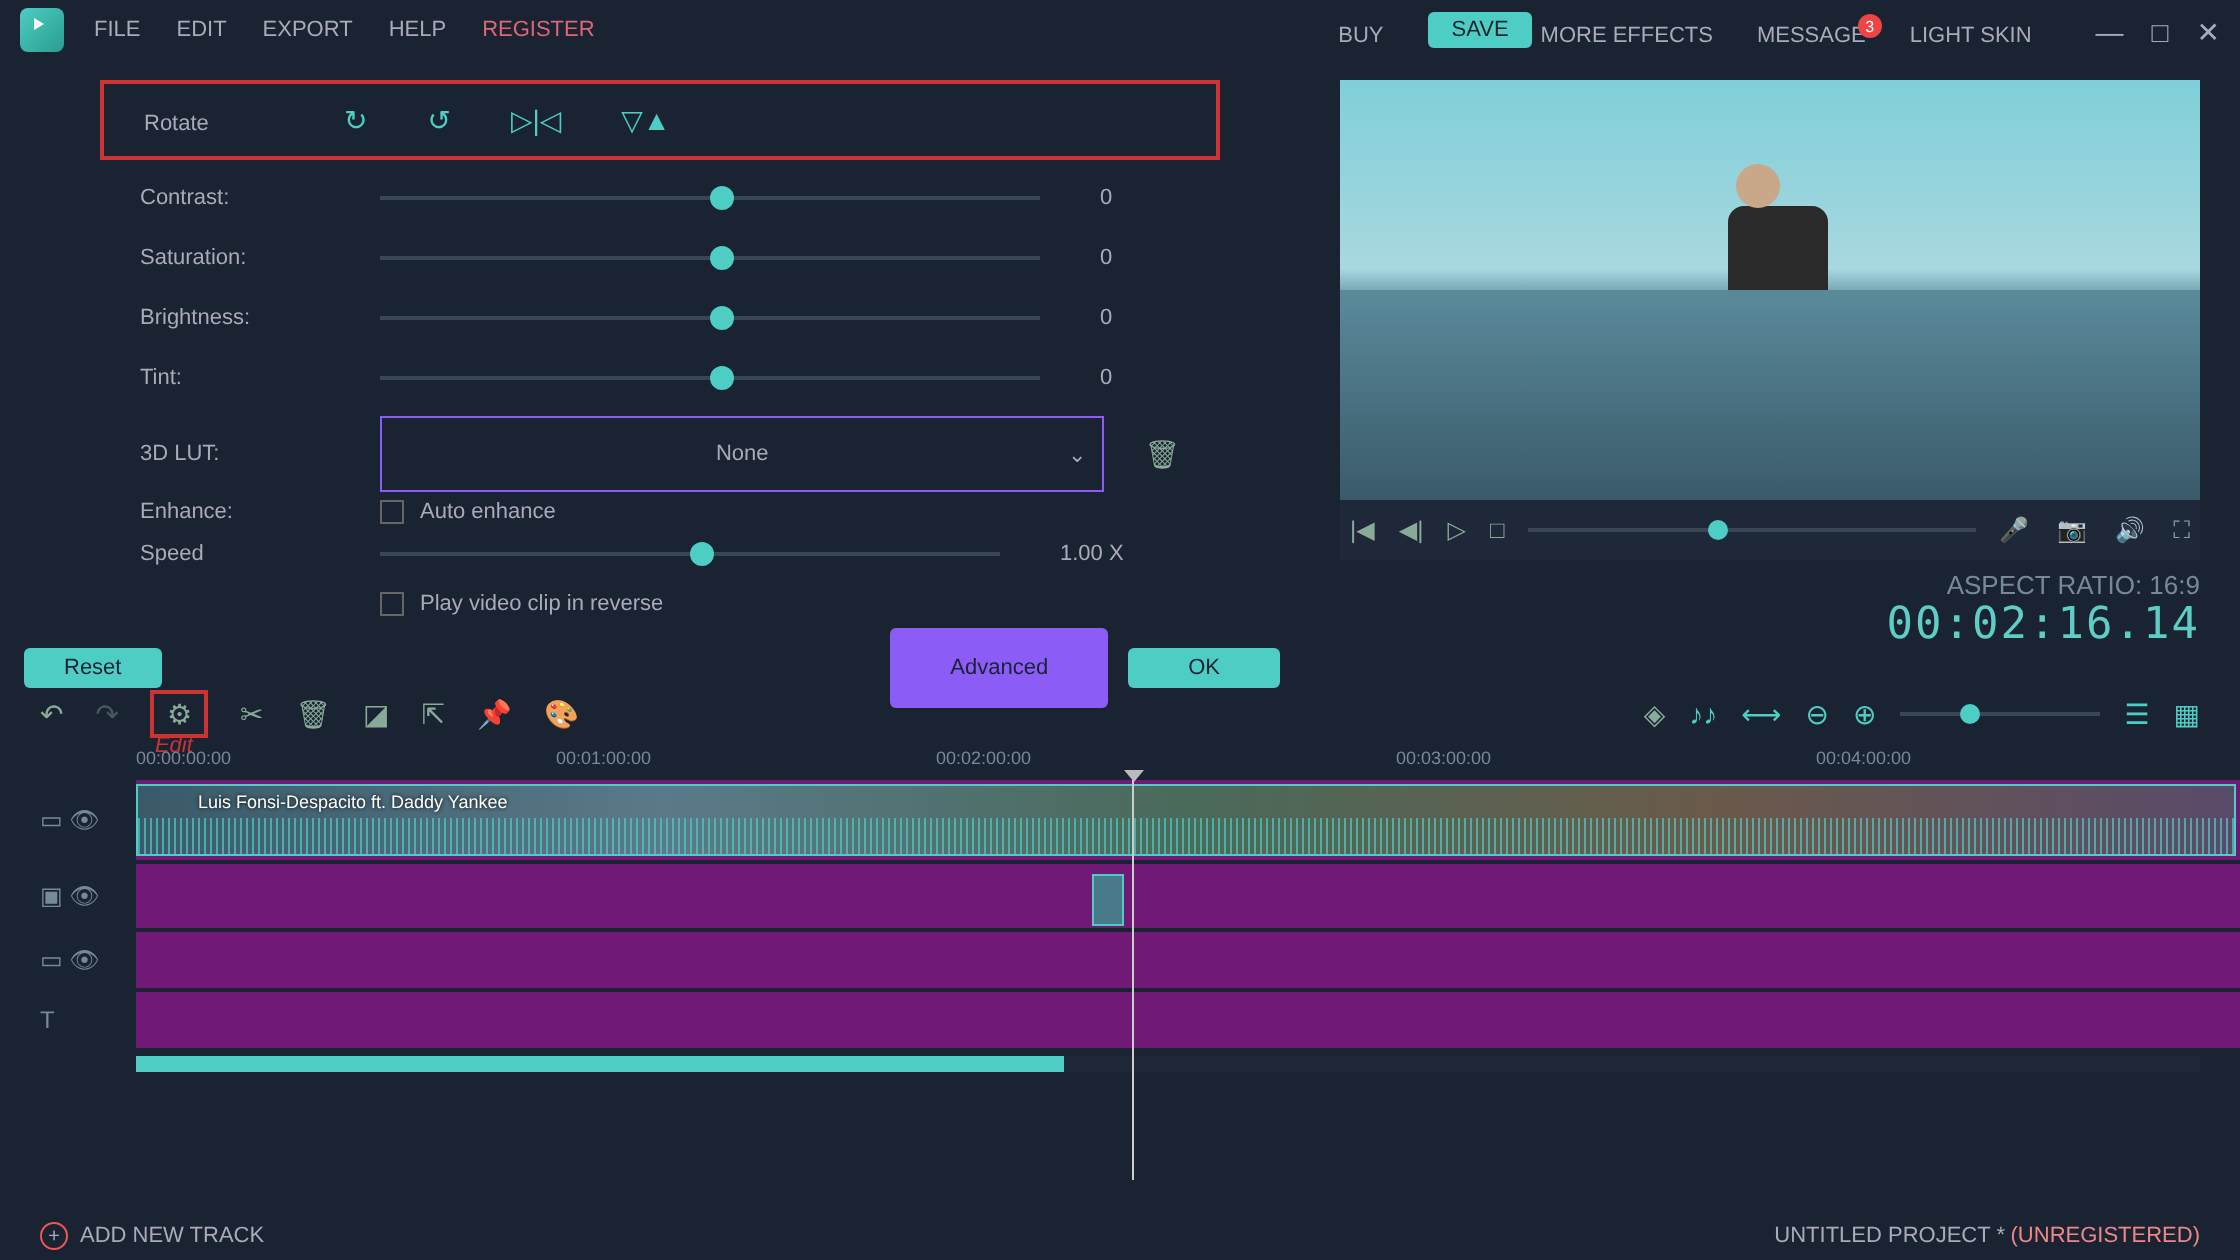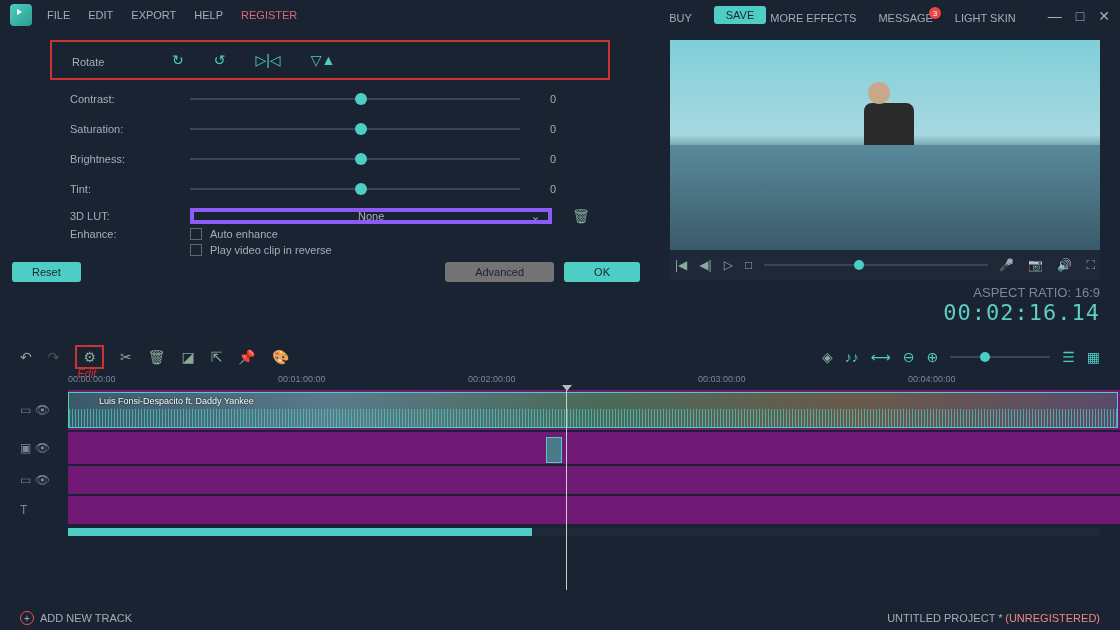--- a/index.html
+++ b/index.html
@@ -25,29 +25,29 @@
 .rotate-box{border:2px solid #c33;padding:10px 20px;margin:0 30px 8px 30px;display:flex;align-items:flex-end}
 .rotate-label{width:100px}
 .rotate-icons{display:flex;gap:30px}
 .rotate-icons span{color:#4ecdc4;cursor:pointer;font-size:14px}
 .slider-row{display:flex;align-items:center;margin:0 50px 8px 50px;height:22px}
 .slider-label{width:120px}
 .slider-track{flex:1;height:2px;background:#3a4556;position:relative;margin-right:30px;cursor:pointer}
 .slider-thumb{position:absolute;top:-5px;width:12px;height:12px;background:#4ecdc4;border-radius:50%}
 .slider-value{width:40px;text-align:left}
 .lut-row{display:flex;align-items:center;margin:0 50px 4px 50px}
-.lut-select{flex:1;height:16px;border:4px solid #8b5cf6;display:flex;align-items:center;justify-content:center;margin-right:20px;cursor:pointer;position:relative}
+.lut-select{flex:1;height:38px;border:1px solid #8b5cf6;display:flex;align-items:center;justify-content:center;margin-right:20px;cursor:pointer;position:relative}
 .lut-select::after{content:"⌄";position:absolute;right:8px}
 .trash{color:#8a9;cursor:pointer;font-size:14px}
 .check-row{display:flex;align-items:center;margin:0 50px 6px 170px}
 .checkbox{width:12px;height:12px;border:1px solid #666;margin-right:8px;cursor:pointer}
 .btn-row{display:flex;align-items:center;gap:10px;margin-top:4px}
 .btn{padding:4px 20px;border-radius:3px;cursor:pointer;font-size:11px}
 .btn-reset{background:#4ecdc4;color:#1a2332;margin-right:auto;margin-left:-8px}
-.btn-advanced{background:#737373;color:#1a2332;padding:4px 30px}
+.btn-advanced{background:#8b5cf6;color:#1a2332;padding:14px 30px}
 .btn-ok{background:#4ecdc4;color:#1a2332;padding:4px 30px}
 .preview-panel{flex:1;padding:10px 20px 10px 10px;display:flex;flex-direction:column}
 .preview-video{width:100%;height:215px;background:linear-gradient(180deg,#7fcfd8 0%,#a8d8e0 45%,#4a7a8a 55%,#3a5a6a 100%);position:relative;overflow:hidden}
 .preview-video::before{content:"";position:absolute;left:45%;top:30%;width:50px;height:90px;background:#2a2a2a;border-radius:8px 8px 0 0}
 .preview-video::after{content:"";position:absolute;left:46%;top:20%;width:22px;height:22px;background:#c8a888;border-radius:50%}
 .waves{position:absolute;bottom:0;left:0;right:0;height:50%;background:linear-gradient(180deg,#5a8a9a,#3a5a6a)}
 .player-controls{display:flex;align-items:center;gap:12px;padding:8px 5px;background:#1e2838}
 .pc-btn{color:#8a9;cursor:pointer;font-size:12px}
 .pc-slider{flex:1;height:2px;background:#3a4556;position:relative;cursor:pointer}
 .pc-thumb{position:absolute;top:-4px;left:40%;width:10px;height:10px;background:#4ecdc4;border-radius:50%}
@@ -153,20 +153,27 @@
         </div>
       <span class="trash">🗑</span>
     </div>
     <div class="lut-row" style="margin-top:2px">
       <span class="slider-label" style="width:120px">Enhance:</span>
       <div style="display:flex;align-items:center">
           <div class="checkbox"></div>
           <span>Auto enhance</span>
         </div>
     </div>
+    <div class="slider-row" style="margin-top:4px">
+      <span class="slider-label">Speed</span>
+      <div class="slider-track">
+          <div class="slider-thumb" style="left:50%"></div>
+        </div>
+      <span class="slider-value" style="width:60px">1.00 X</span>
+    </div>
     <div class="check-row">
       <div class="checkbox"></div>
       <span>Play video clip in reverse</span>
     </div>
     <div class="btn-row">
       <span class="btn btn-reset">Reset</span>
       <span class="btn btn-advanced">Advanced</span>
       <span class="btn btn-ok">OK</span>
     </div>
   </div>

